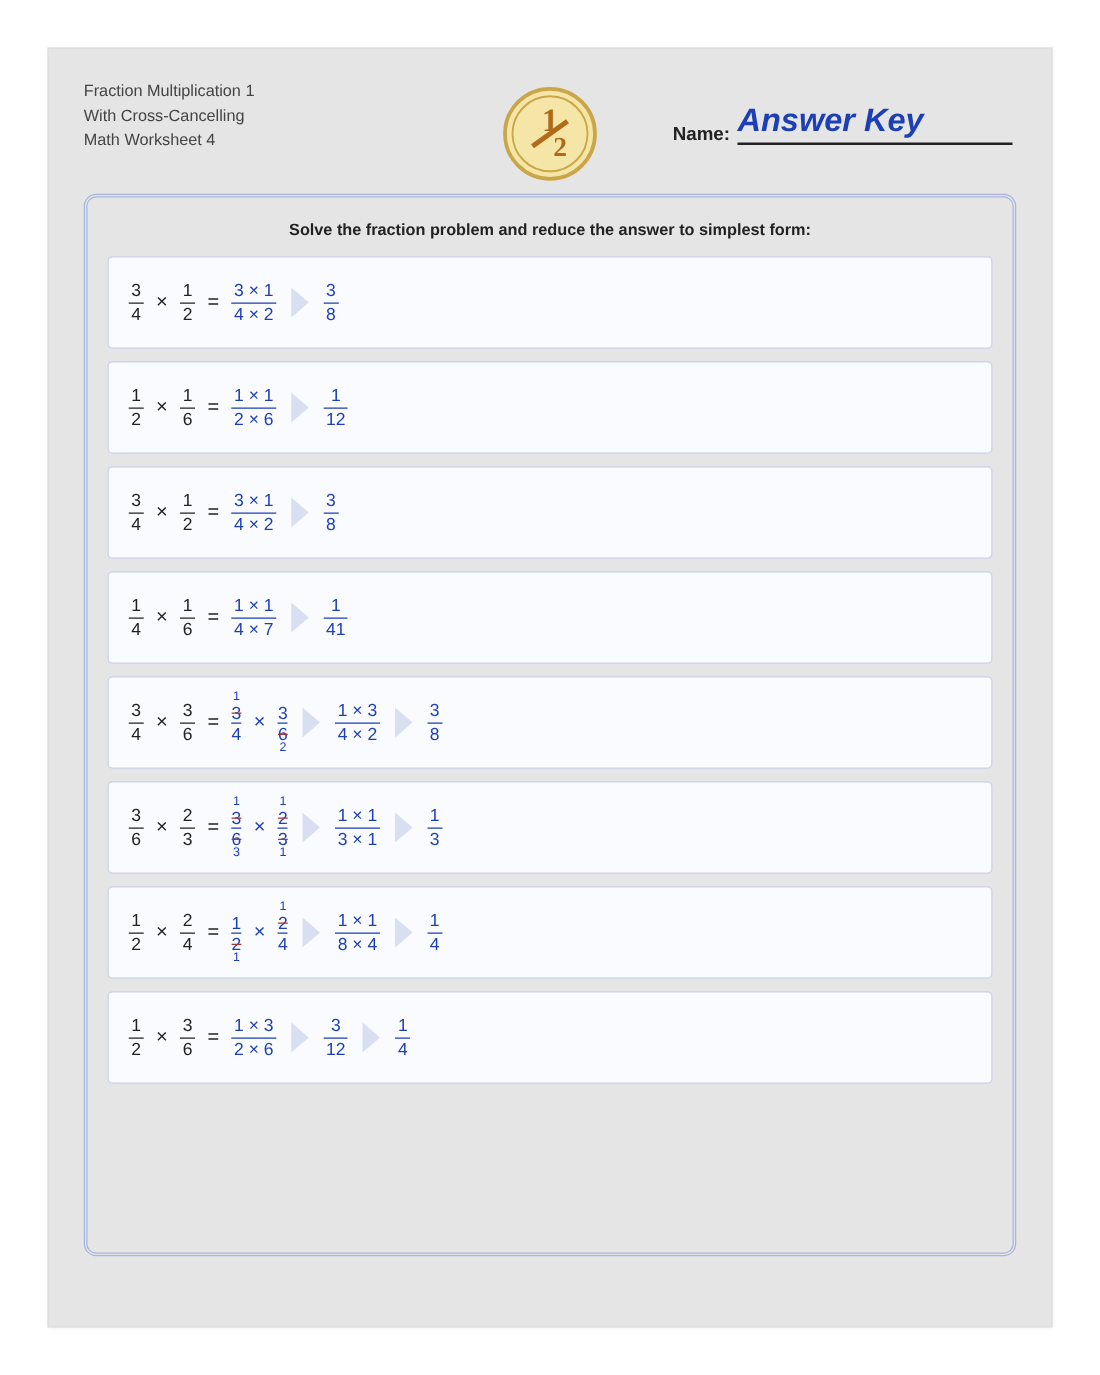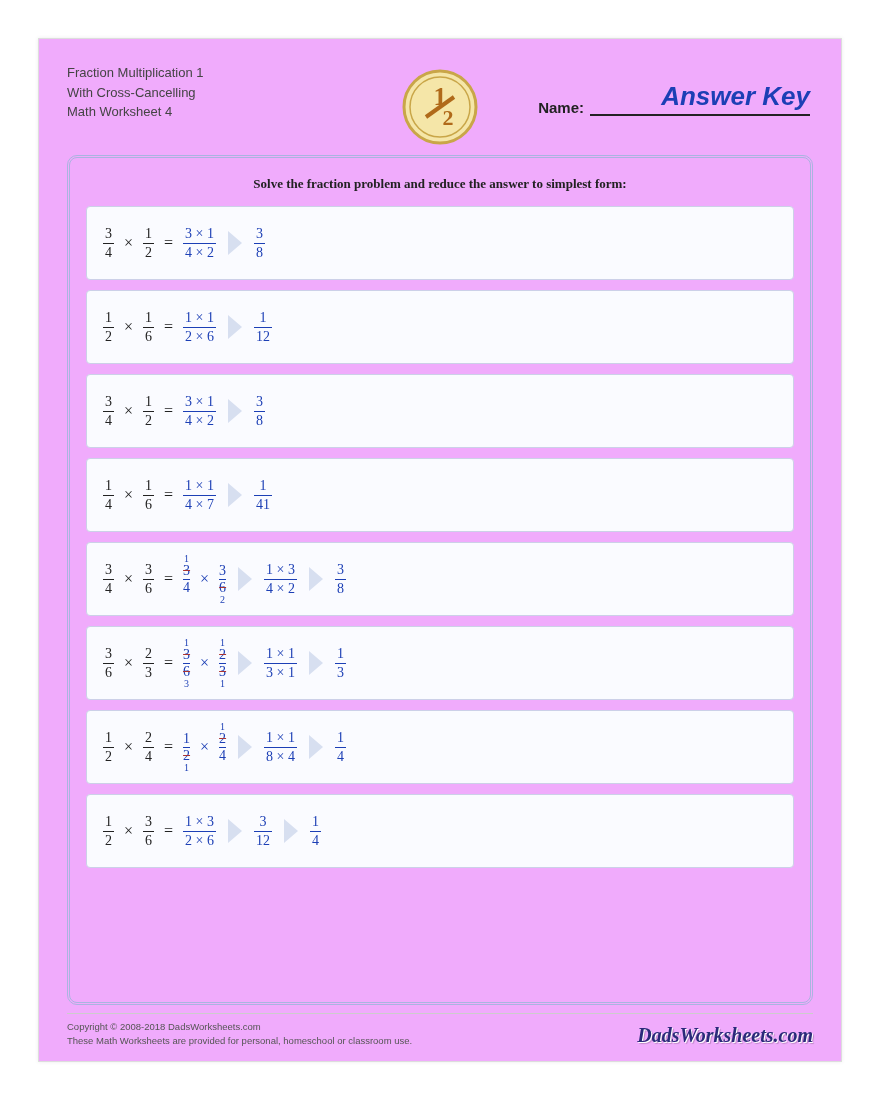--- a/index.html
+++ b/index.html
@@ -9,21 +9,21 @@
     font-family: Arial, Helvetica, sans-serif;
     width: 880px;
     height: 1100px;
     position: relative;
     color: #333;
   }
   .page {
     position: absolute;
     left: 38px; top: 38px; right: 38px; bottom: 38px;
     border: 1px solid #ddd;
-    background: #f0abfc;
+    background: #e5e5e5;
     box-shadow: 0 0 4px rgba(0,0,0,0.08);
     padding: 24px 28px 16px 28px;
   }
   .header {
     position: relative;
     height: 110px;
   }
   .title-block {
     position: absolute;
     left: 0; top: 0;
@@ -45,34 +45,33 @@
     gap: 6px;
   }
   .name-label {
     font-weight: bold;
     font-size: 15px;
     color: #222;
   }
   .name-line {
     flex: 0 0 220px;
     border-bottom: 2px solid #222;
-    text-align: right;
+    text-align: left;
     font-style: italic;
     font-weight: bold;
     font-size: 26px;
     color: #1c3fb5;
     padding-bottom: 2px;
   }
   .frame {
     border: 3px double #aab4e0;
     border-radius: 10px;
     padding: 12px 16px 36px 16px;
     margin-top: -18px;
     min-height: 850px;
-    font-family: Liberation Serif, serif;
   }
   .instruction {
     text-align: center;
     font-weight: bold;
     font-size: 13px;
     margin: 6px 0 14px 0;
     color: #222;
   }
   .row {
     border: 1px solid #ccd0e8;
@@ -434,21 +433,14 @@
             <span class="frac blue">
     <span class="n">1</span>
               <span class="bar"></span>
               <span class="d">4</span>
             </span>
           </div>
         </div>
       </div>
   </div>
 
-  <div class="footer">
-    <div class="footer-text">
-      <div>Copyright © 2008-2018 DadsWorksheets.com</div>
-      <div>These Math Worksheets are provided for personal, homeschool or classroom use.</div>
-    </div>
-    <div class="footer-logo">DadsWorksheets.com</div>
-  </div>
 
 </div>
 
 </body></html>

